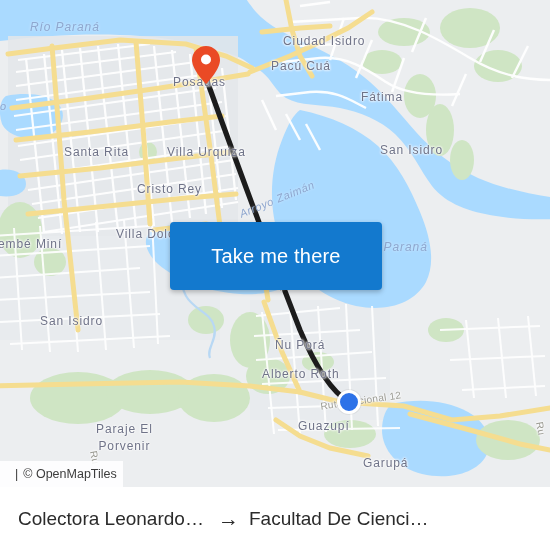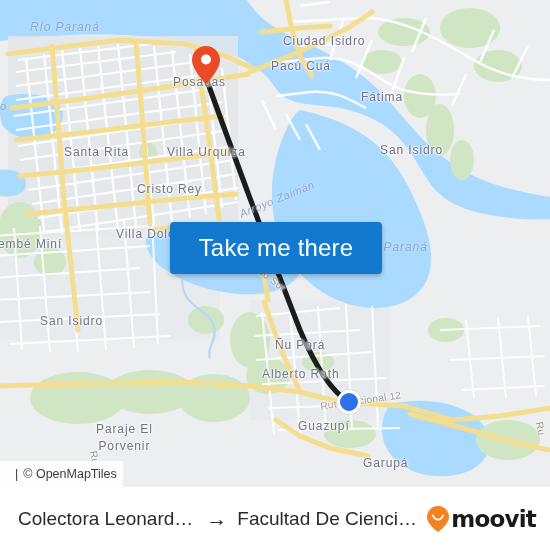--- a/index.html
+++ b/index.html
@@ -65,27 +65,27 @@
     border-radius: 50%;
     background: #2d72e8;
     border: 3px solid #ffffff;
     box-shadow: 0 0 0 1px rgba(0,0,0,.06);
   }
 
   
   #take-me-there {
     position: absolute;
     left: 170px; top: 222px;
-    width: 212px; height: 52px;
+    width: 212px; height: 68px;
     background: #1379ce;
     border: none;
     border-radius: 4px;
     color: #ffffff;
     font-family: "Liberation Sans", sans-serif;
-    font-size: 24px;
+    font-size: 20px;
     letter-spacing: .2px;
     cursor: pointer;
     box-shadow: 0 2px 5px rgba(0,0,0,.26);
   }
 
   
   #attribution {
     position: absolute;
     left: 0; top: 461px;
     height: 26px;
@@ -392,22 +392,15 @@
       <span>© OpenMapTiles</span>
     </div>
   </div>
 
   <div id="footer">
     <div id="route-summary">
       <span class="stop">Colectora Leonardo F...</span>
       <span class="arrow">→</span>
       <span class="stop">Facultad De Ciencias Exa...</span>
     </div>
-    <div id="brand">
-      <svg width="22" height="26" viewBox="0 0 22 26">
-        <path d="M11 0 C4.9 0 0 4.9 0 11 C0 18.2 11 26 11 26 C11 26 22 18.2 22 11 C22 4.9 17.1 0 11 0 Z" fill="#f58220"></path>
-        <path d="M6 9.5 C7 12.3 9 13.6 11 13.6 C13 13.6 15 12.3 16 9.5" fill="none" stroke="#ffffff" stroke-width="1.9" stroke-linecap="round"></path>
-      </svg>
-      <span class="wordmark">moovit</span>
-    </div>
   </div>
 
 </div>
 
 </body></html>

